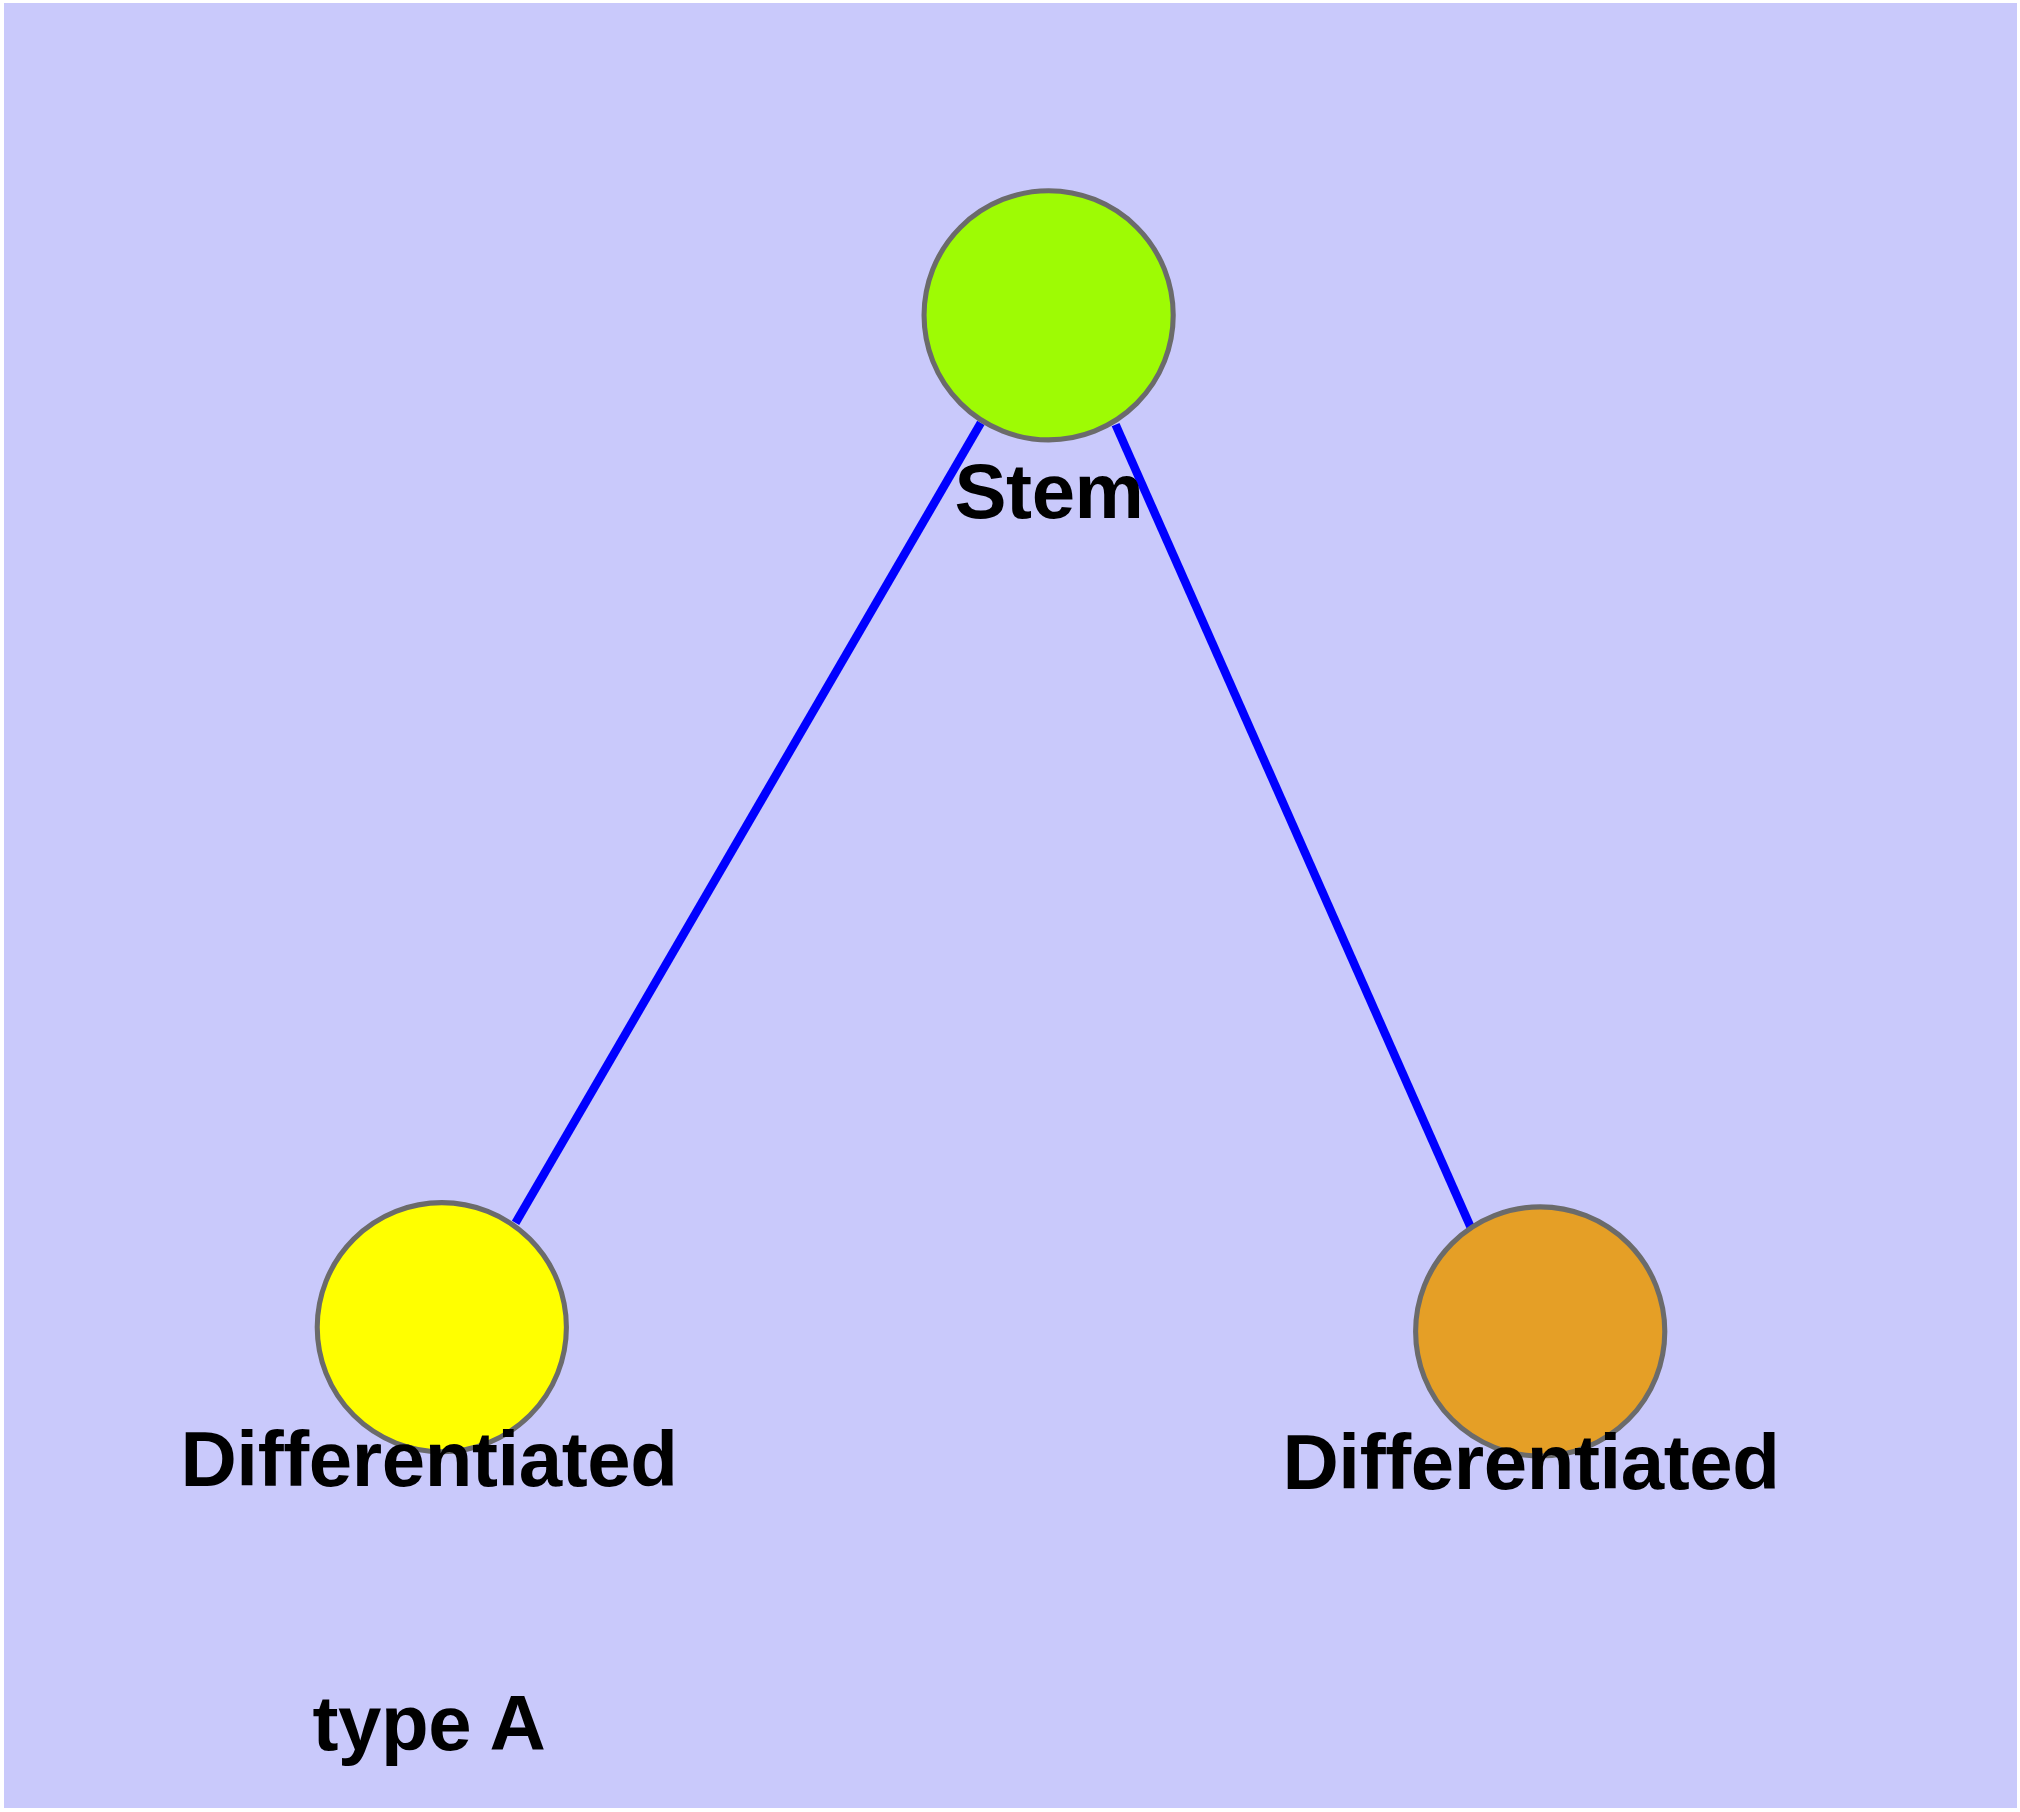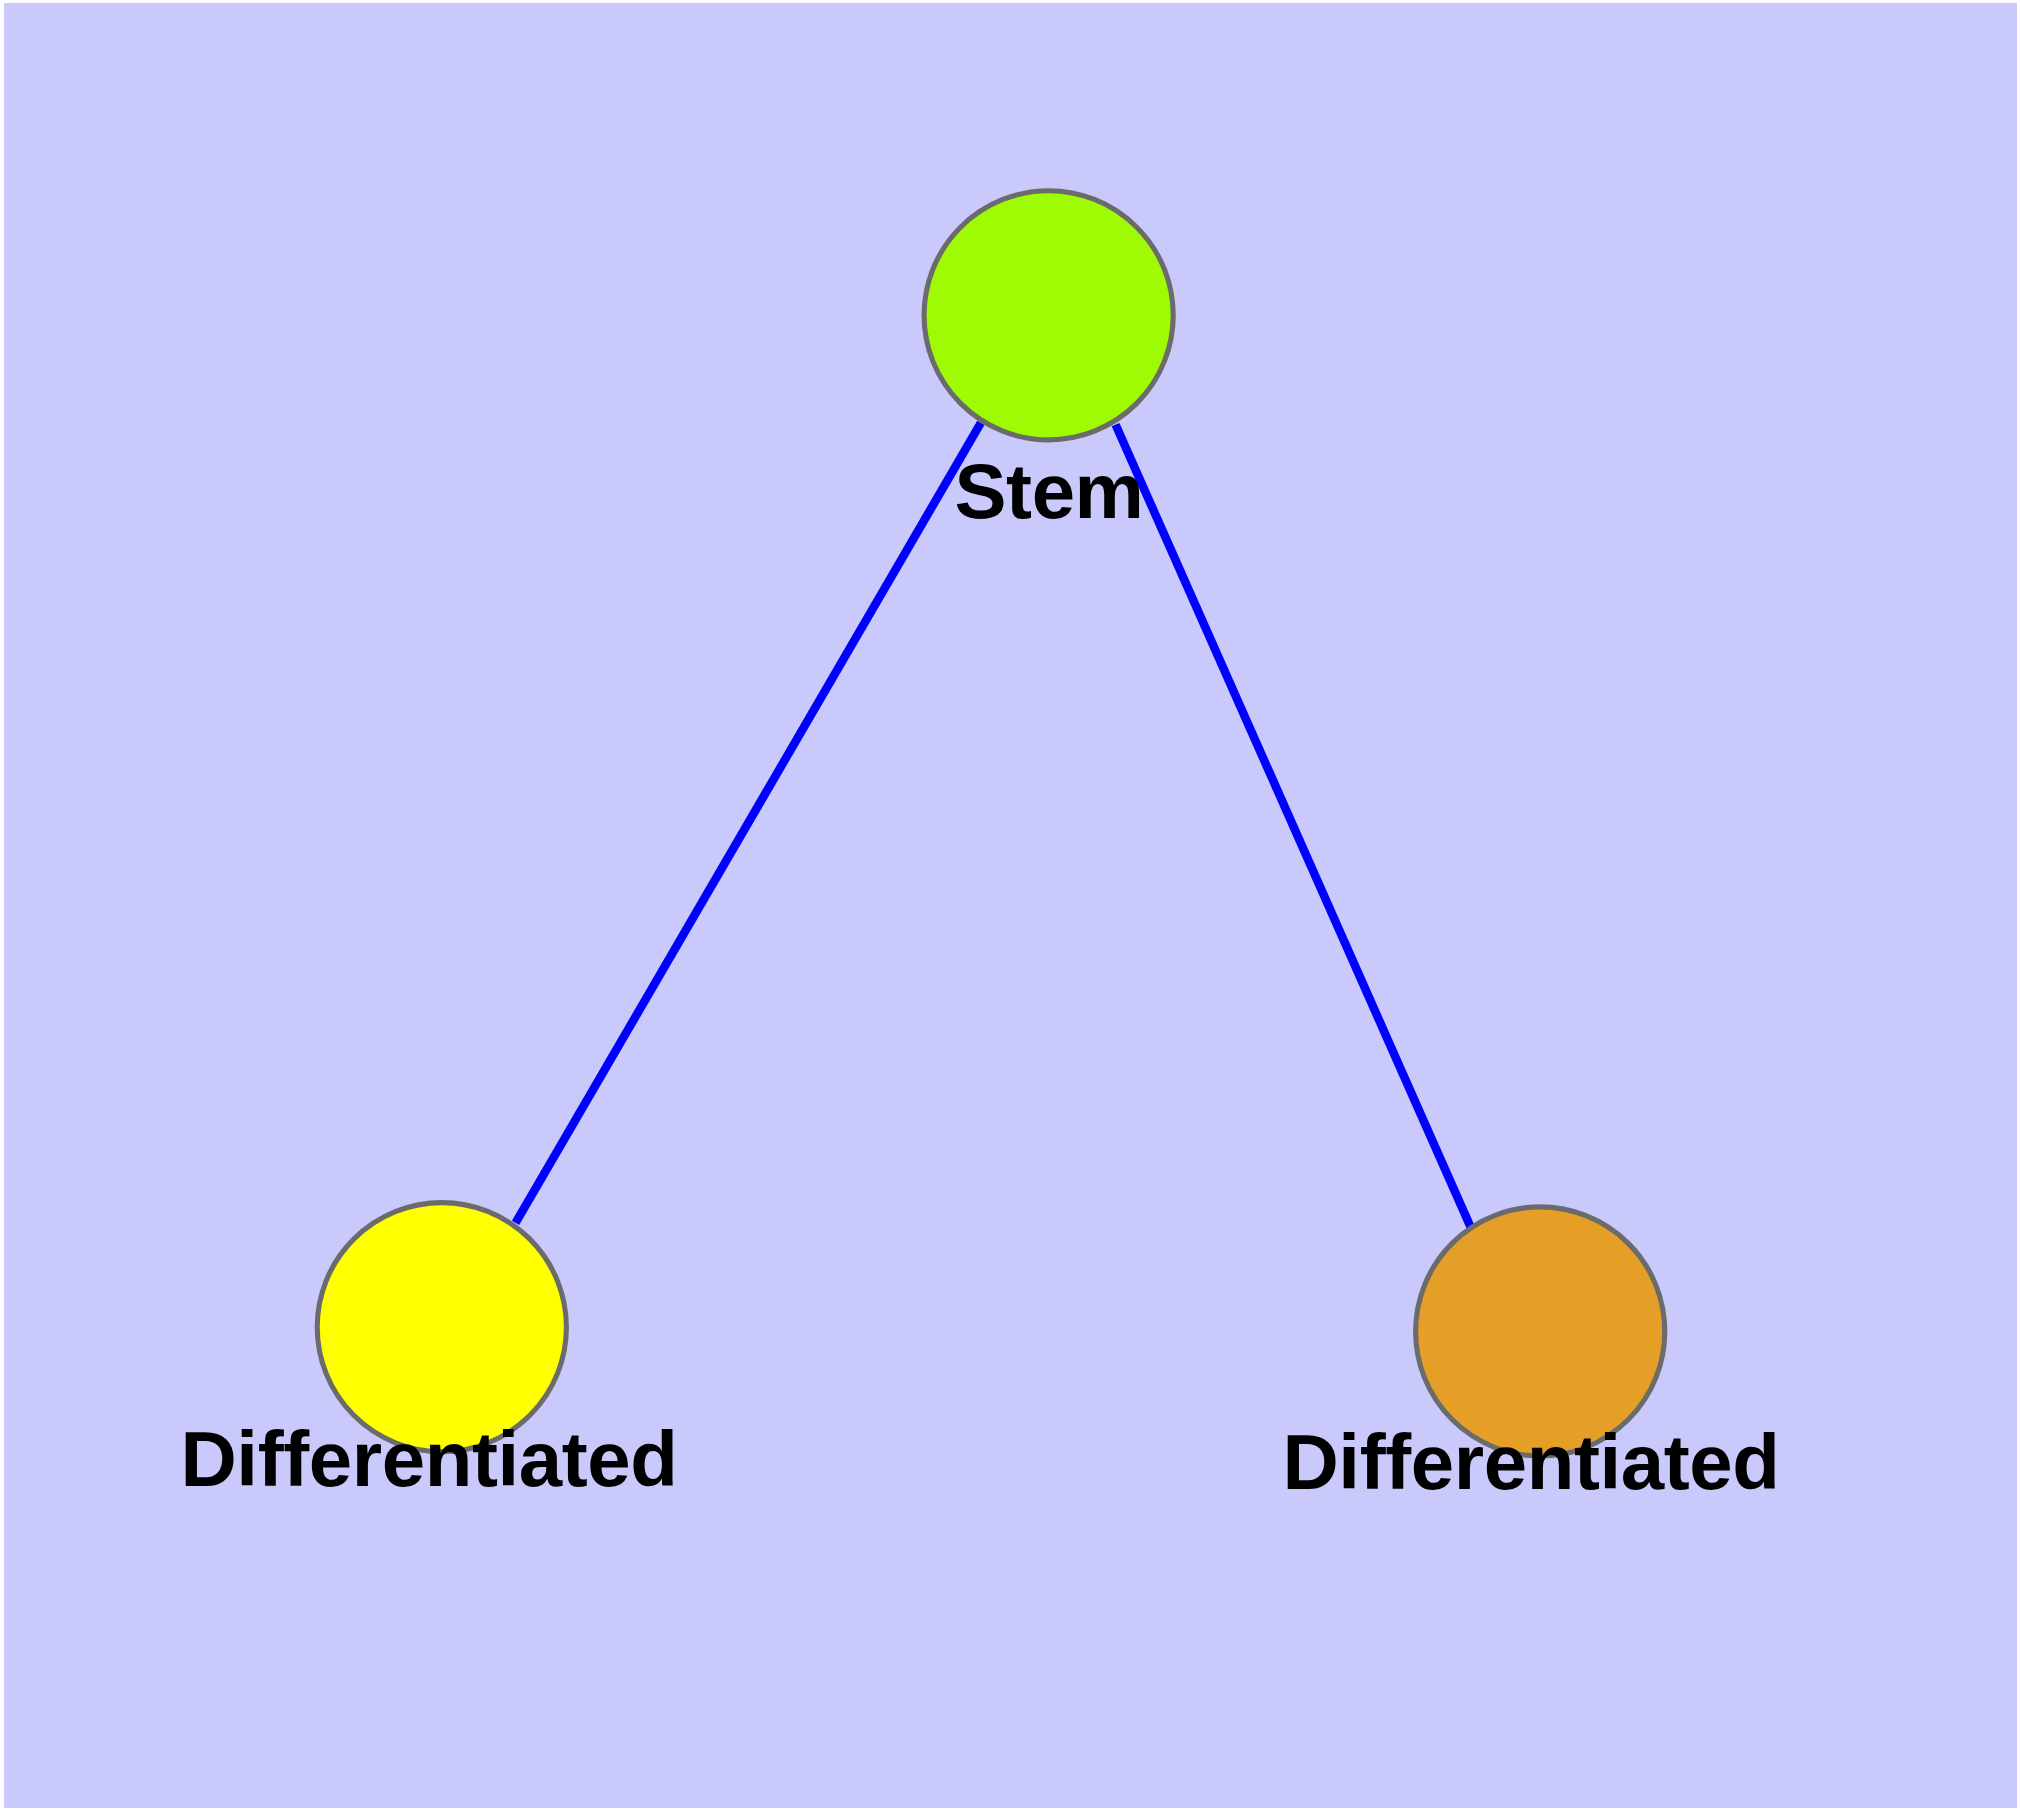--- a/index.html
+++ b/index.html
@@ -84,20 +84,21 @@
       <circle cx="1817" cy="1571" r="147" fill="#e59f26" stroke="#6b6b6b" stroke-width="6"></circle>
     </g>
   </svg>
 
   <div class="node-label" id="label-stem">
     <div>Stem</div>
   </div>
 
   <div class="node-label" id="label-typea">
     <div>Differentiated</div>
+    <div>type A</div>
   </div>
 
   <div class="node-label" id="label-typeb">
     <div>Differentiated</div>
   </div>
 
 </div>
 
 
 </body></html>

